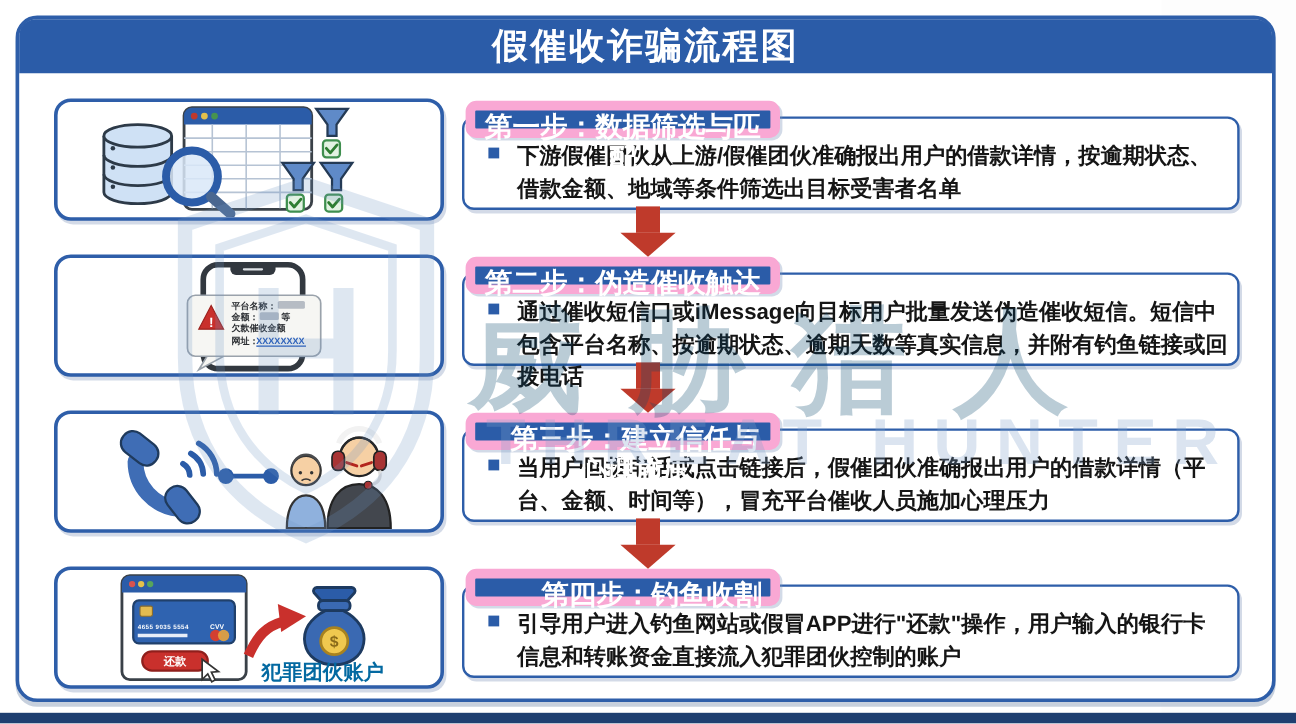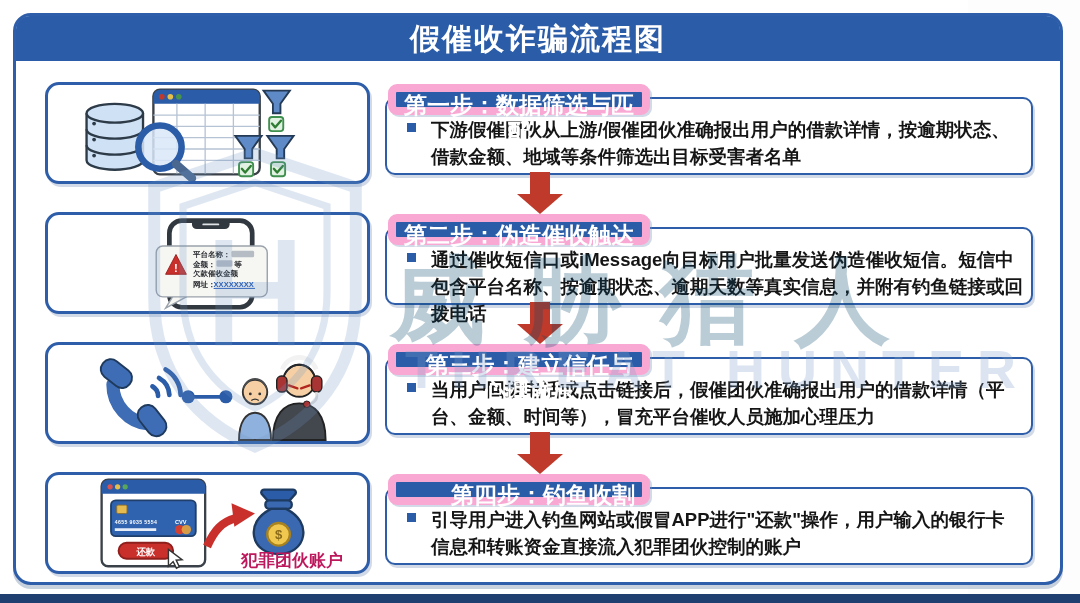--- a/index.html
+++ b/index.html
@@ -40,22 +40,22 @@
 
   
   text { font-family:"Liberation Sans","DejaVu Sans",sans-serif; }
   .sms-t { font-size:8px; font-weight:bold; fill:#2a2d31; }
   .sms-link { font-size:8px; font-weight:bold; fill:#1d55b8; }
   .warn-mark { font-size:12px; font-weight:bold; fill:#ffffff; text-anchor:middle; }
   .card-num { font-size:5.5px; font-weight:bold; fill:#ffffff; letter-spacing:.4px; }
   .card-cvv { font-size:6px; font-weight:bold; fill:#ffffff; }
   .repay-t { font-size:10px; font-weight:bold; fill:#ffffff; text-anchor:middle; }
   .coin-t { font-size:14px; font-weight:bold; fill:#8a6a1a; text-anchor:middle; }
-  .account-label { position:absolute; left:170px; top:74px; width:148px; text-align:center;
-    font-size:17px; font-weight:bold; color:#be185d; }
+  .account-label { position:absolute; left:170px; top:74px; width:148px; 
+    font-size:17px; font-weight:bold; color:#0369a1; }
 
   
   .watermark { position:absolute; inset:0; pointer-events:none; z-index:50; }
   .wm-cn { position:absolute; left:390px; top:238px; font-size:95px; font-weight:bold;
     letter-spacing:40px; color:#0c4a6e; opacity:.28; white-space:nowrap; }
   .wm-en { position:absolute; left:405px; top:338px; font-size:54px; font-weight:bold;
     letter-spacing:13px; color:#7fa2cc; opacity:.28; white-space:nowrap; }
   .wm-shield { position:absolute; left:135px; top:140px; width:240px; height:320px; opacity:.22; }
 </style>
 </head>

